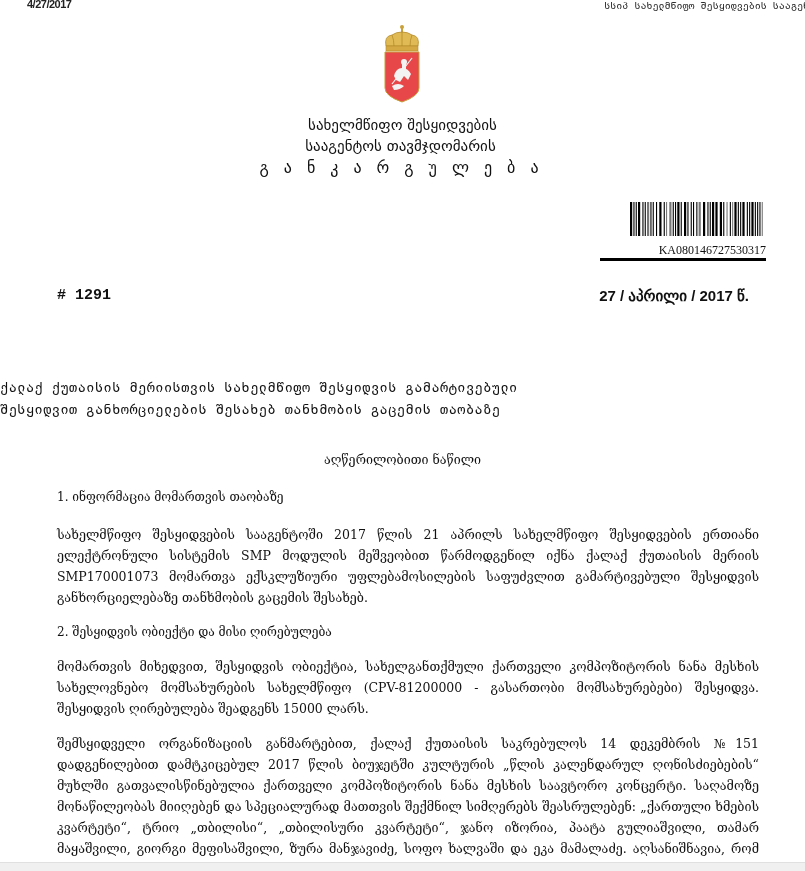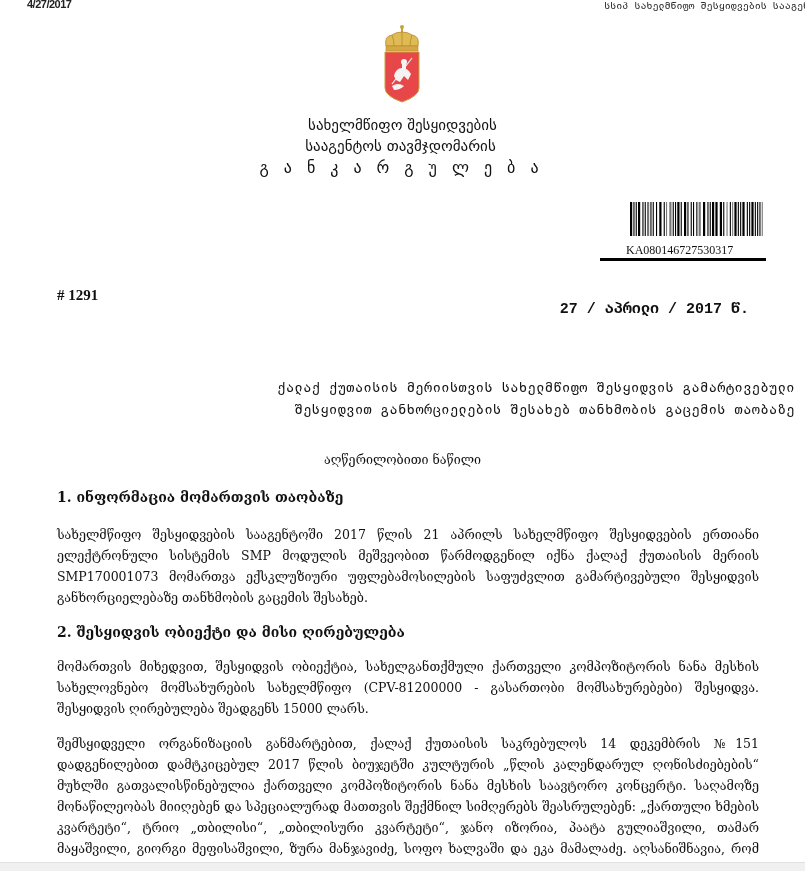--- a/index.html
+++ b/index.html
@@ -64,55 +64,56 @@
       left: 630px;
       top: 202px;
       width: 136px;
       height: 34px;
     }
     .barcode-number {
       position: absolute;
       left: 626px;
       top: 243px;
       width: 140px;
+      text-align: right;
       font-family: "Liberation Serif", serif;
       font-size: 12px;
       color: #111;
     }
     .barcode-rule {
       position: absolute;
       left: 600px;
       top: 258px;
       width: 166px;
       height: 3px;
       background: #000;
     }
     .doc-number {
       position: absolute;
       left: 57px;
       top: 287px;
-      font-family: Liberation Serif, serif;
-      font-weight: bold;
-      font-size: 15px;
-    }
-    .doc-date {
-      position: absolute;
-      right: 56px;
-      top: 299px;
       font-family: Liberation Mono, monospace;
       font-weight: bold;
       font-size: 15px;
+    }
+    .doc-date {
+      position: absolute;
+      right: 56px;
+      top: 287px;
+      font-family: Liberation Sans, sans-serif;
+      font-weight: bold;
+      font-size: 15px;
       margin-left: 25px;
     }
     .subject {
       position: absolute;
       left: 0;
       width: 795px;
       top: 376px;
-      text-align: right;
+      text-align: left;
       font-family: "DejaVu Sans Mono", "Liberation Mono", monospace;
       font-size: 13.5px;
       line-height: 22px;
       letter-spacing: 0.5px;
     }
     .section-heading-center {
       position: absolute;
       left: 0;
       width: 805px;
       top: 452px;
@@ -122,22 +123,22 @@
     .content {
       position: absolute;
       left: 57px;
       width: 702px;
       top: 487px;
       font-size: 12.5px;
       line-height: 21px;
     }
     .content h3 {
       margin: 0 0 13px 0;
-      font-weight: bold;
-      font-size: 14px;
+      font-weight: normal;
+      font-size: 12px;
     }
     .content p {
       margin: 0 0 14px 0;
       text-align: justify;
     }
     .content .sec1-head { margin-bottom: 16px; }
     .footer-bar {
       position: absolute;
       left: 0;
       top: 862px;

